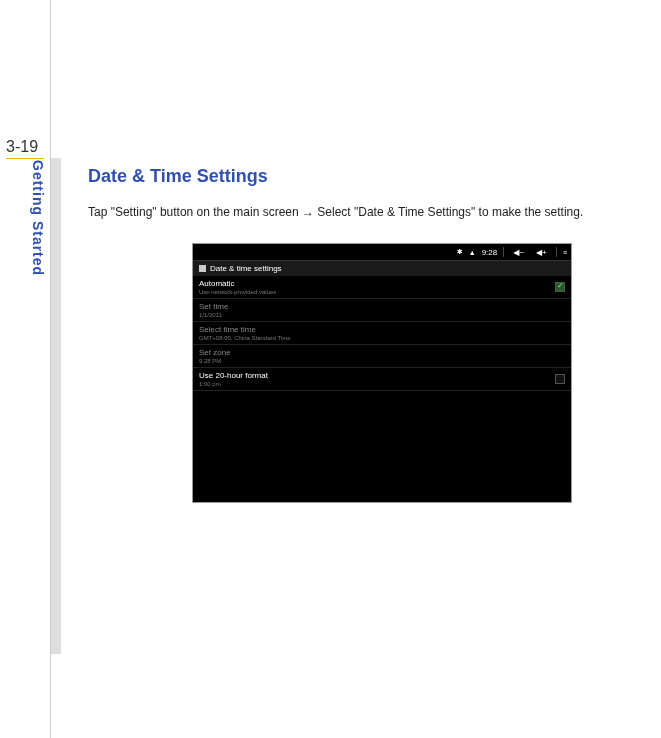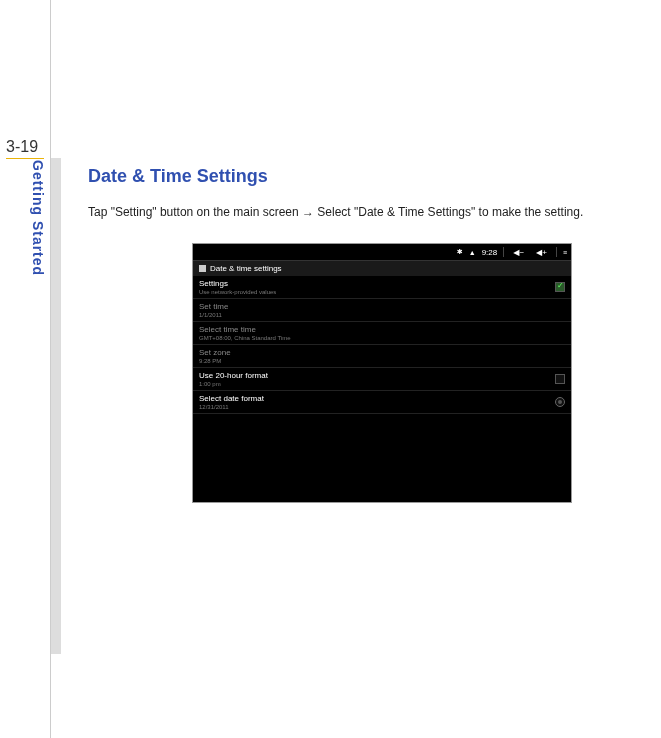--- a/index.html
+++ b/index.html
@@ -202,21 +202,21 @@
       <span class="status-icon">≡</span>
     </div>
 
     <div class="section-header home">
       <span class="home-icon"></span>
       <span>Date &amp; time settings</span>
     </div>
 
     <div class="setting-row active">
       <div class="setting-text">
-        <span class="setting-title">Settings</span>
+        <span class="setting-title">Automatic</span>
         <span class="setting-sub">Use network-provided values</span>
       </div>
       <div class="checkbox checked"></div>
     </div>
 
     <div class="setting-row disabled">
       <div class="setting-text">
         <span class="setting-title">Set time</span>
         <span class="setting-sub">1/1/2011</span>
       </div>
@@ -237,22 +237,15 @@
     </div>
 
     <div class="setting-row active">
       <div class="setting-text">
         <span class="setting-title">Use 20-hour format</span>
         <span class="setting-sub">1:00 pm</span>
       </div>
       <div class="checkbox"></div>
     </div>
 
-    <div class="setting-row active">
-      <div class="setting-text">
-        <span class="setting-title">Select date format</span>
-        <span class="setting-sub">12/31/2011</span>
-      </div>
-      <div class="radio"></div>
-    </div>
 
   </div>
 </div>
 
 </body></html>

